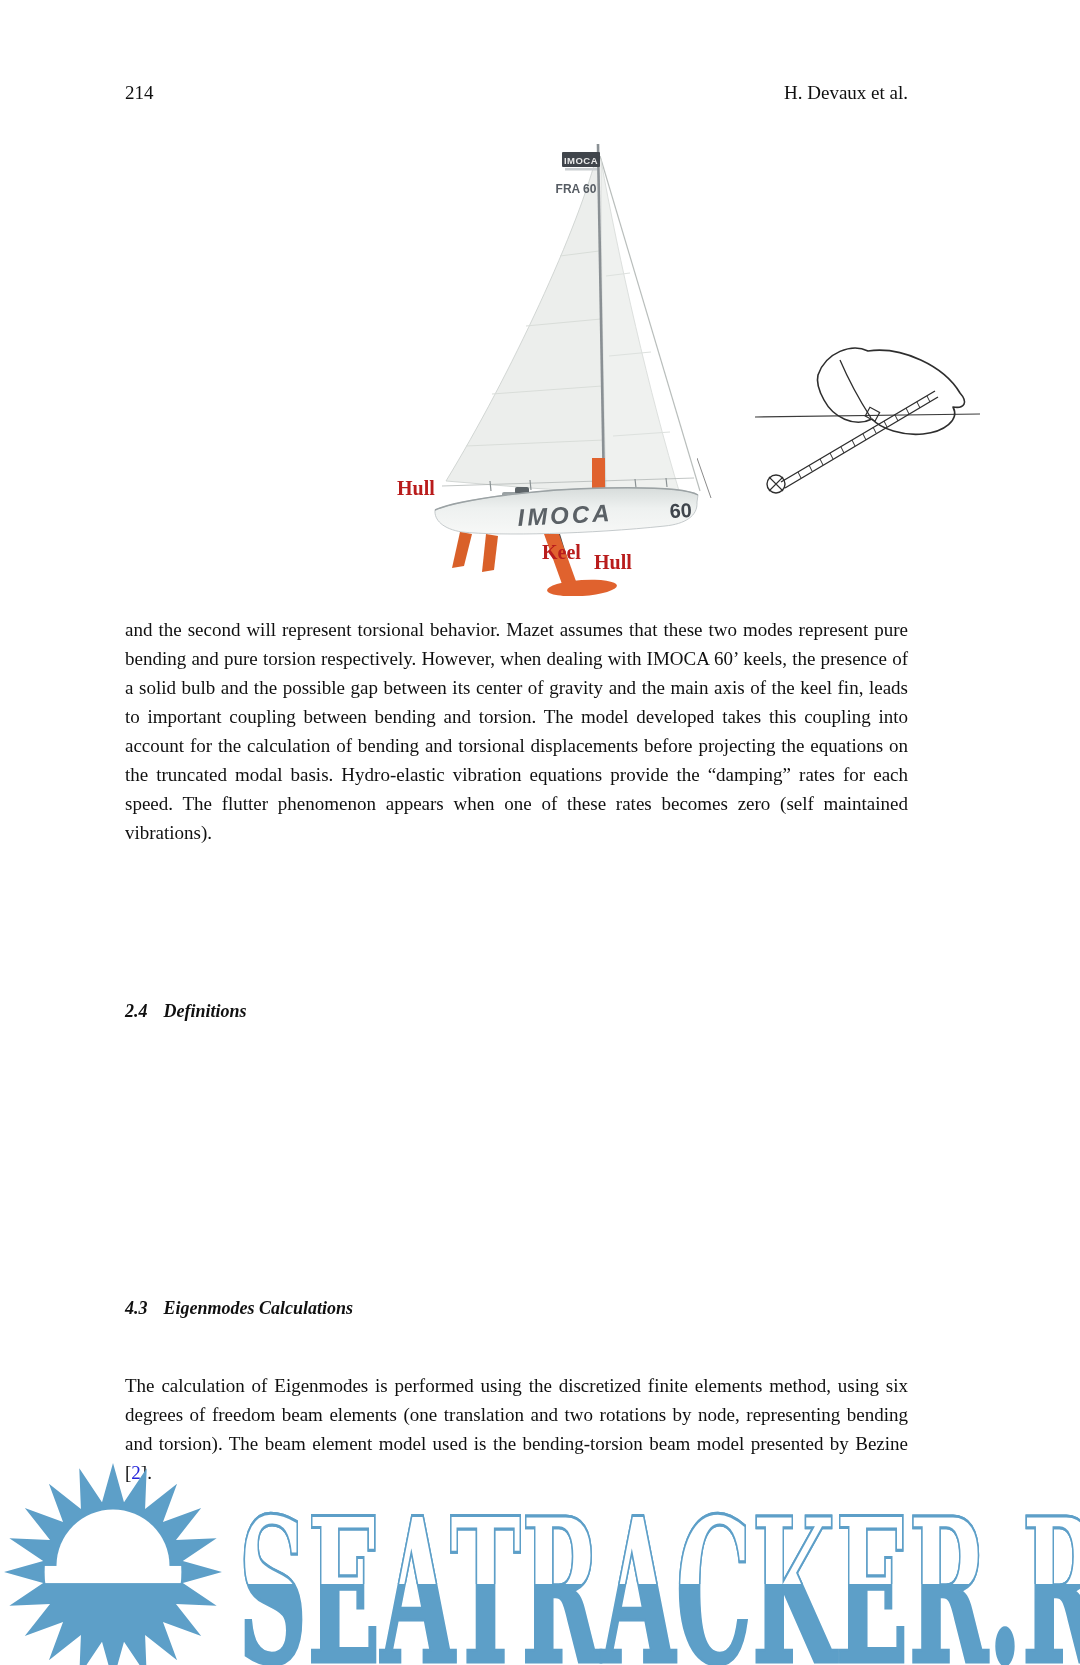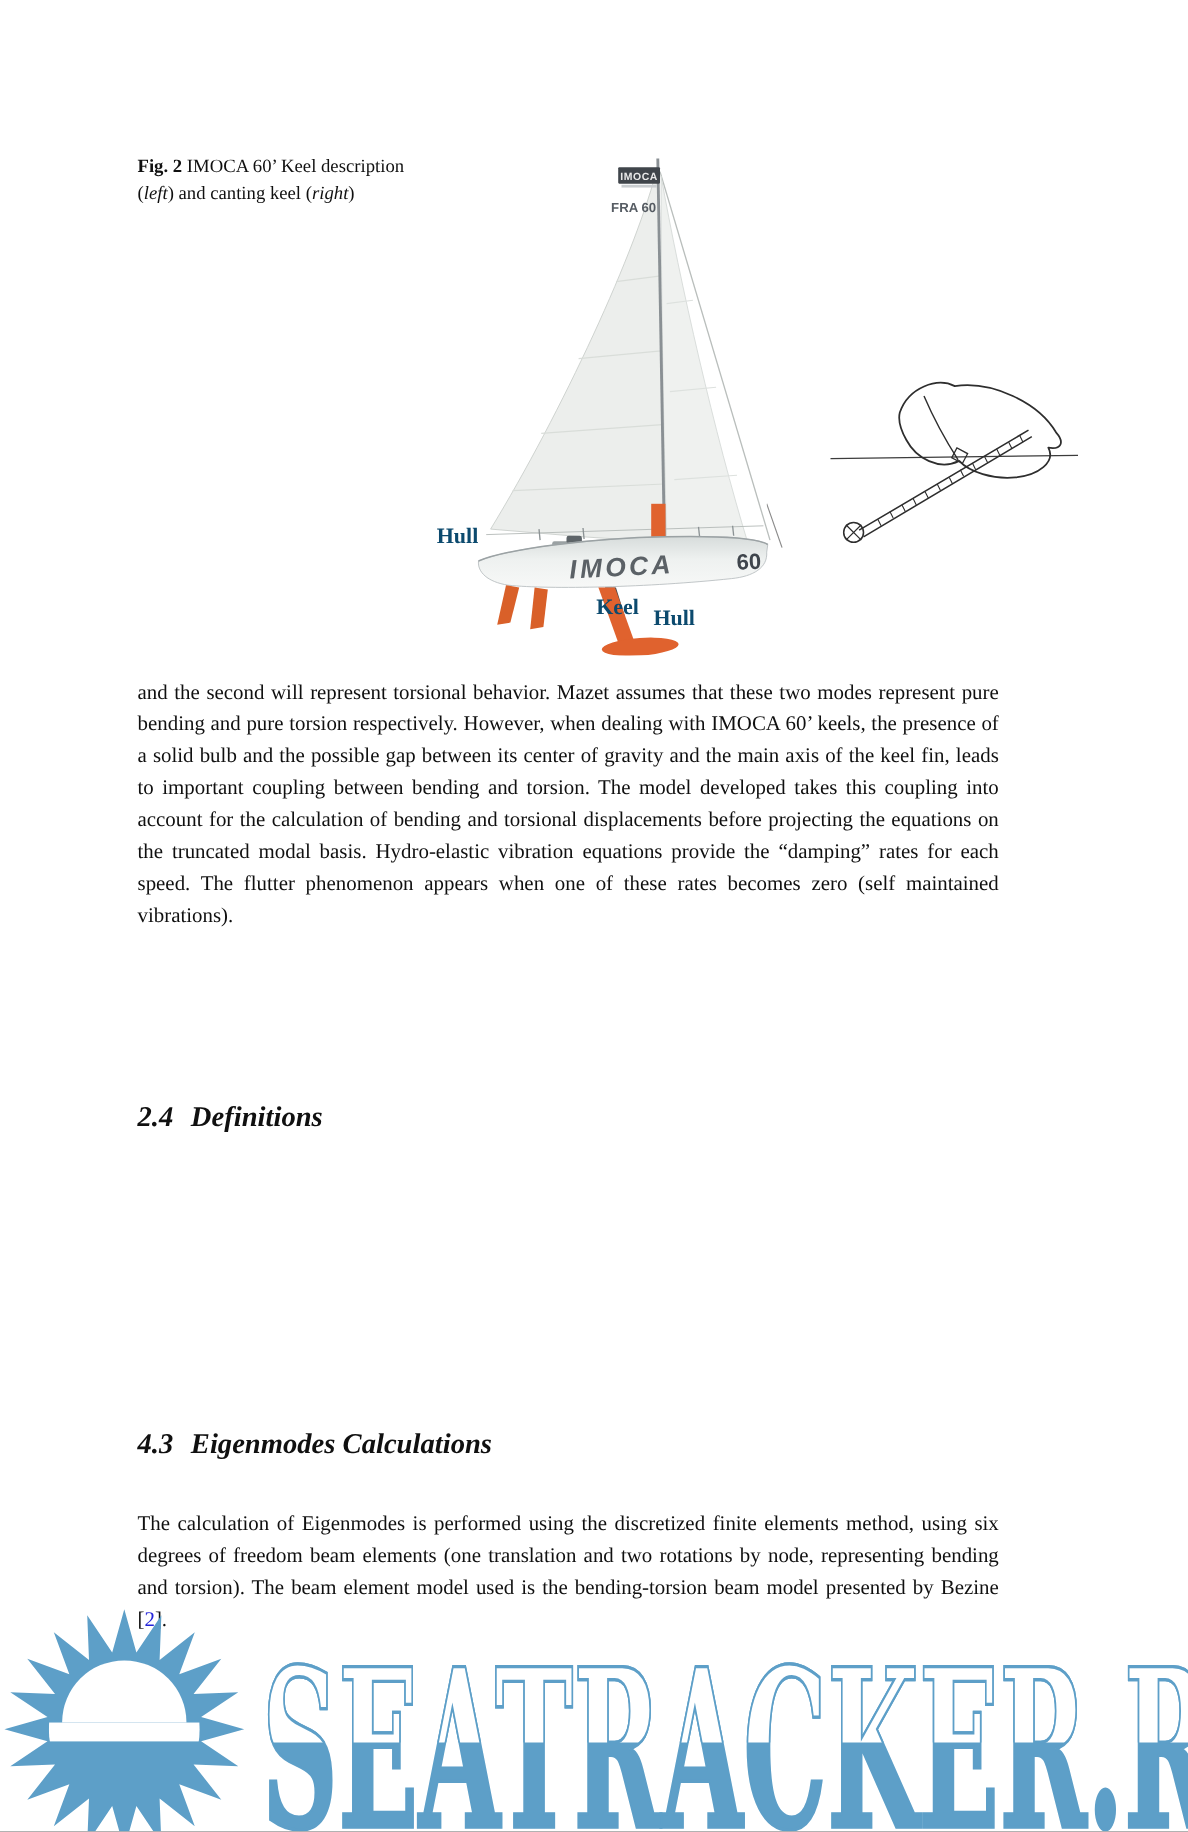--- a/index.html
+++ b/index.html
@@ -10,53 +10,54 @@
   }
   .abs{position:absolute;}
   
   #running-head{top:82px;left:125px;width:783px;display:flex;justify-content:space-between;
     font-size:19px;}
   
   #fig-caption{top:139px;left:125px;width:252px;font-size:17px;line-height:24.5px;}
   #fig-caption b{font-weight:bold;}
   #fig-caption i{font-style:italic;}
   
-  .fig-label{font-weight:bold;font-size:20px;color:#0c4a6e;}
+  .fig-label{font-weight:bold;font-size:20px;color:#b91c1c;}
   
   .body-text{width:783px;left:125px;margin:0;font-size:19px;line-height:29px;
     text-align:justify;}
   .body-text p{margin:0;}
   .indent{text-indent:30px;}
   .link{color:#2323d9;}
   sub{font-size:70%;}
   
-  .sec-head{left:125px;font-size:26px;font-weight:bold;font-style:italic;margin:0;}
+  .sec-head{left:125px;font-size:18px;font-weight:bold;font-style:italic;margin:0;}
   .sec-head .num{margin-right:16px;}
   
   #watermark{left:0;top:1455px;width:1080px;height:210px;overflow:hidden;}
   #wm-sun{position:absolute;left:2px;top:6px;}
   .wm-text{
     position:absolute;left:238px;top:37px;white-space:nowrap;
     font-family:"DejaVu Serif",serif;font-weight:bold;
     font-size:200px;line-height:1;letter-spacing:0;
     transform:scaleX(0.48);transform-origin:left top;
   }
   .wm-base{color:#5d9fc8;-webkit-text-stroke:3px #5d9fc8;}
   .wm-top{color:#ffffff;-webkit-text-stroke:3px #5d9fc8;
     clip-path:inset(0 0 54% 0);}
 </style>
 </head>
 <body>
 
 <div id="page">
 
+  <div id="running-head" class="abs">
+    <span>214</span>
+    <span>H. Devaux et al.</span>
+  </div>
 
-  <div id="fig-caption" class="abs">
-    <b>Fig. 2</b><span> IMOCA 60’ Keel description (</span><i>left</i><span>) and canting keel (</span><i>right</i><span>)</span>
-  </div>
 
   <svg class="abs" style="left:430px;top:136px;" width="272" height="460" viewBox="0 0 272 460">
     <defs>
       <linearGradient id="hullg" x1="0" y1="0" x2="0" y2="1">
         <stop offset="0" stop-color="#d7dcdb"></stop>
         <stop offset="0.45" stop-color="#eef1f0"></stop>
         <stop offset="1" stop-color="#f7f8f7"></stop>
       </linearGradient>
     </defs>
 

